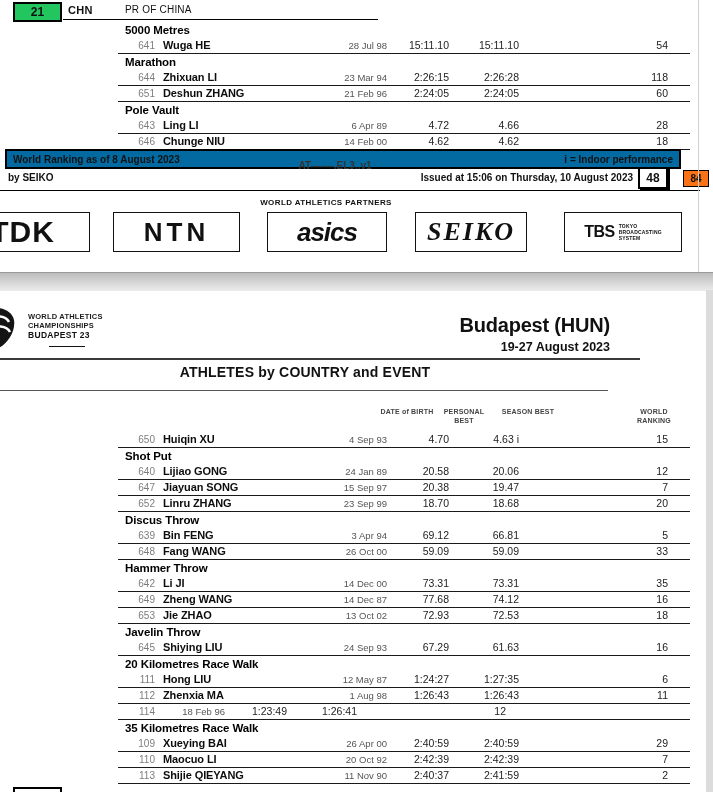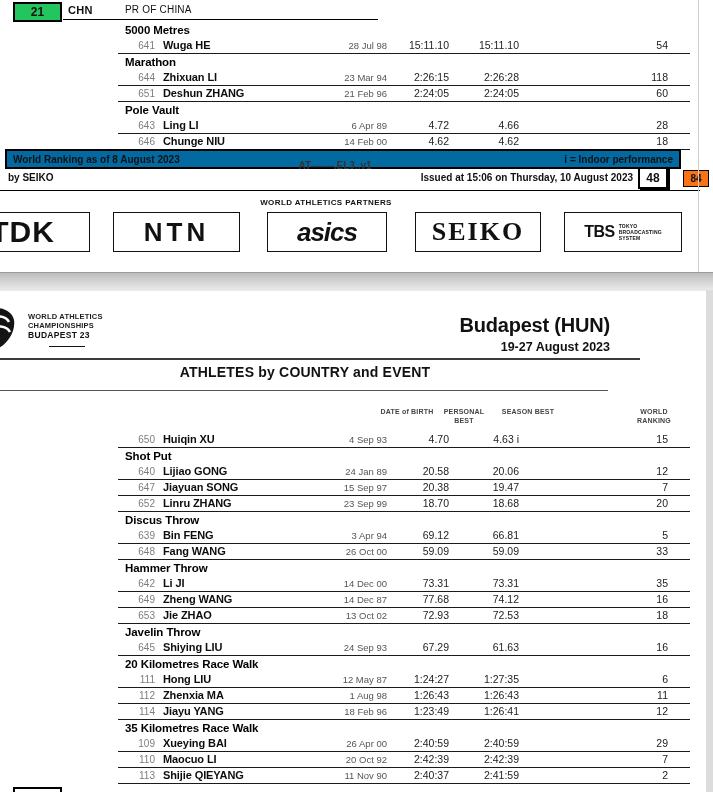--- a/index.html
+++ b/index.html
@@ -57,21 +57,21 @@
   .footer-rule{left:0;top:190px;width:700px;border-top:1px solid #000;}
 
   .partners-title{left:226px;top:198px;width:200px;text-align:center;font-size:8px;font-weight:700;letter-spacing:.4px;}
   .sponsor{
     top:212px;height:40px;border:1.5px solid #111;background:#fff;
     display:flex;align-items:center;justify-content:center;box-sizing:border-box;
   }
   .sp-tdk{left:-45px;width:135px;}
   .sp-ntn{left:113px;width:127px;}
   .sp-asics{left:267px;width:120px;}
-  .sp-seiko{left:415px;width:126px;}
+  .sp-seiko{left:415px;width:112px;font-style:italic;}
   .sp-tbs{left:564px;width:118px;}
   .wm-tdk{font-size:30px;font-weight:900;letter-spacing:1px;}
   .wm-ntn{font-size:26px;font-weight:900;letter-spacing:4px;}
   .wm-asics{font-size:26px;font-weight:900;font-style:italic;letter-spacing:-1px;}
   .wm-seiko{font-family:"Liberation Serif","DejaVu Serif",serif;font-size:26px;font-weight:900;letter-spacing:2px;}
   .wm-tbs{font-size:16px;font-weight:700;letter-spacing:-0.5px;margin-right:4px;}
   .tbs-sub{display:flex;flex-direction:column;justify-content:center;}
   .tbs-sub span{font-size:5px;font-weight:700;line-height:6px;letter-spacing:.2px;}
 
   
@@ -347,21 +347,20 @@
     <span class="c-bib">112</span>
     <span class="c-name">Zhenxia MA</span>
     <span class="c-dob">1 Aug 98</span>
     <span class="c-pb">1:26:43</span>
     <span class="c-sb">1:26:43</span>
     <span class="c-rank">11</span>
     <span class="c-sp"></span>
   </div>
   <div class="trow">
     <span class="c-bib">114</span>
-    <span class="c-name">Jiayu YANG</span>
     <span class="c-dob">18 Feb 96</span>
     <span class="c-pb">1:23:49</span>
     <span class="c-sb">1:26:41</span>
     <span class="c-rank">12</span>
     <span class="c-sp"></span>
   </div>
 
   <div class="eheader">35 Kilometres Race Walk</div>
   <div class="trow">
     <span class="c-bib">109</span>

